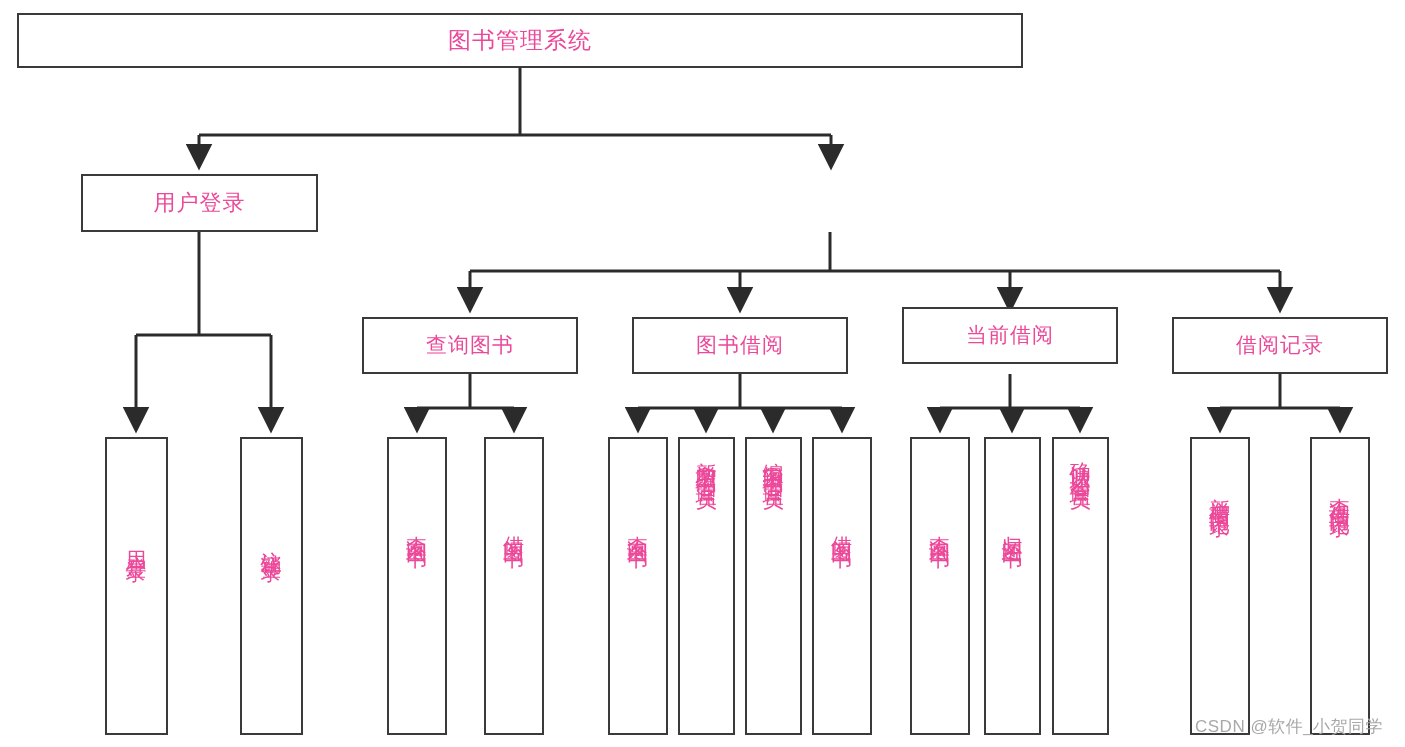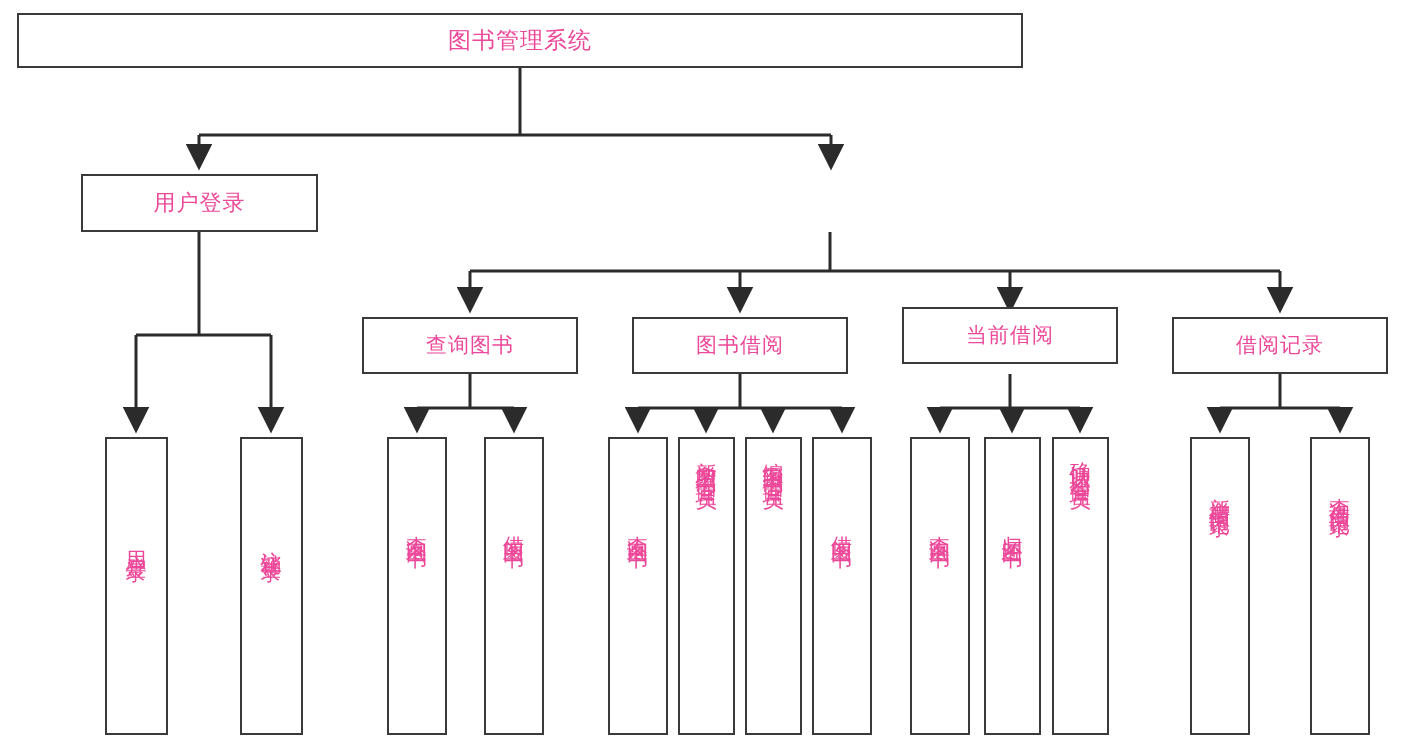--- a/index.html
+++ b/index.html
@@ -185,14 +185,15 @@
     <span class="node-label">确认归还（管理员）</span>
   </div>
 
   <div class="node leaf" style="left:1190px; top:437px; width:60px; height:298px; padding-top:42px;">
     <span class="node-label">新增借阅记录</span>
   </div>
   <div class="node leaf" style="left:1310px; top:437px; width:60px; height:298px; padding-top:42px;">
     <span class="node-label">查询借阅记录</span>
   </div>
 
+  <div class="watermark" style="left:1195px; top:715px;">CSDN @软件_小贺同学</div>
 
 </div>
 
 </body></html>

